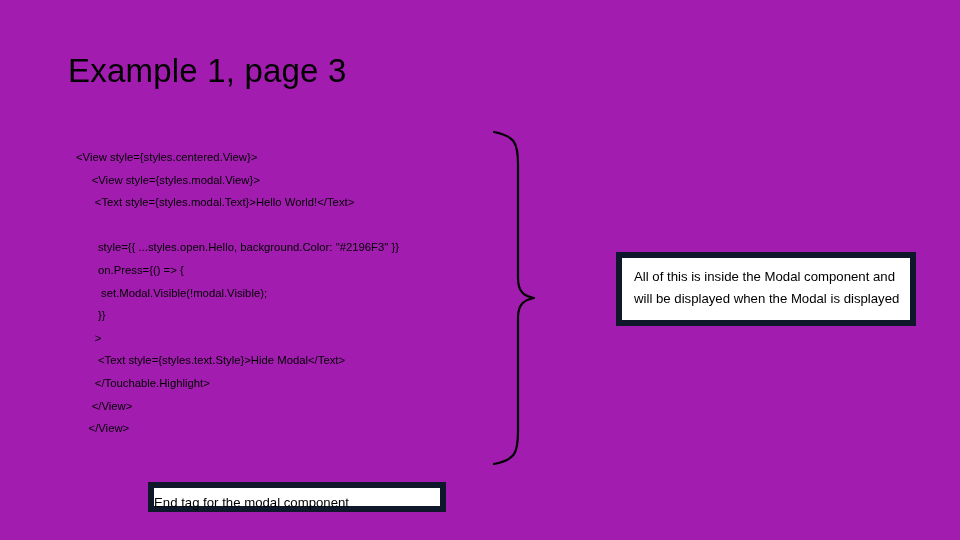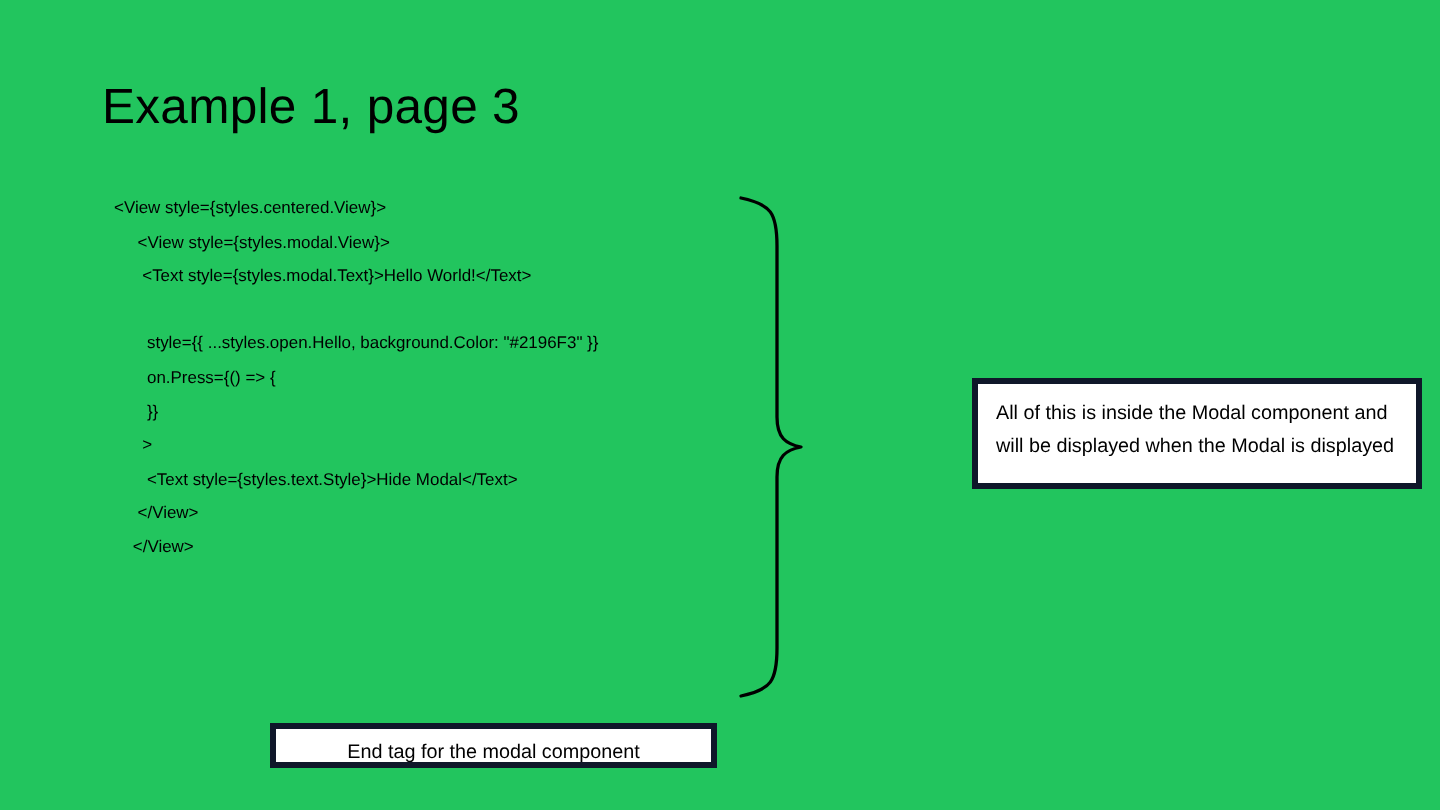--- a/index.html
+++ b/index.html
@@ -10,36 +10,36 @@
     width: 960px;
     height: 540px;
     background: #ffffff;
     font-family: "Liberation Sans", sans-serif;
     overflow: hidden;
   }
   .slide {
     position: relative;
     width: 960px;
     height: 540px;
-    background: #22c55e;
+    background: #a21caf;
   }
   .slide-title {
     position: absolute;
     left: 68px;
     top: 52px;
     font-size: 33px;
     font-weight: 400;
     color: #000000;
     letter-spacing: 0.2px;
     white-space: nowrap;
   }
   .code-block {
     position: absolute;
     left: 76px;
-    top: 128px;
+    top: 146px;
     width: 470px;
     font-size: 11.3px;
     line-height: 22.6px;
     color: #000000;
   }
   .code-line {
     white-space: pre;
     font-family: "Liberation Sans", sans-serif;
   }
   .code-line.blank {
@@ -47,63 +47,63 @@
   }
   .brace-wrap {
     position: absolute;
     left: 480px;
     top: 128px;
     width: 70px;
     height: 340px;
   }
   .callout {
     position: absolute;
-    border: 4px solid #0f172a;
+    border: 6px solid #0f172a;
     background: #ffffff;
     box-sizing: border-box;
-    margin-left: 32px;
   }
   .callout-right {
     left: 616px;
     top: 252px;
     width: 300px;
     height: 74px;
     padding: 8px 10px 0 12px;
     font-size: 13.2px;
     line-height: 21.5px;
     color: #000000;
   }
   .callout-bottom {
     left: 148px;
     top: 482px;
     width: 298px;
     height: 30px;
     font-size: 13.2px;
     line-height: 30px;
     color: #000000;
-    text-align: center;
   }
 </style>
 </head>
 <body>
 
 <div class="slide">
 
   <div class="slide-title">Example 1, page 3</div>
 
   <div class="code-block">
     <div class="code-line">&lt;View style={styles.centered.View}&gt;</div>
     <div class="code-line">     &lt;View style={styles.modal.View}&gt;</div>
     <div class="code-line">      &lt;Text style={styles.modal.Text}&gt;Hello World!&lt;/Text&gt;</div>
     <div class="code-line blank"></div>
     <div class="code-line">       style={{ ...styles.open.Hello, background.Color: "#2196F3" }}</div>
     <div class="code-line">       on.Press={() =&gt; {</div>
+    <div class="code-line">        set.Modal.Visible(!modal.Visible);</div>
     <div class="code-line">       }}</div>
     <div class="code-line">      &gt;</div>
     <div class="code-line">       &lt;Text style={styles.text.Style}&gt;Hide Modal&lt;/Text&gt;</div>
+    <div class="code-line">      &lt;/Touchable.Highlight&gt;</div>
     <div class="code-line">     &lt;/View&gt;</div>
     <div class="code-line">    &lt;/View&gt;</div>
   </div>
 
   <div class="brace-wrap">
     <svg width="70" height="340" viewBox="0 0 70 340" xmlns="http://www.w3.org/2000/svg">
       <path d="M 14 4 C 34 8 38 14 38 36 L 38 150 C 38 164 44 168 54 170 C 44 172 38 176 38 190 L 38 304 C 38 326 34 332 14 336" fill="none" stroke="#000000" stroke-width="2.2" stroke-linecap="round" stroke-linejoin="round"></path>
     </svg>
   </div>
 

